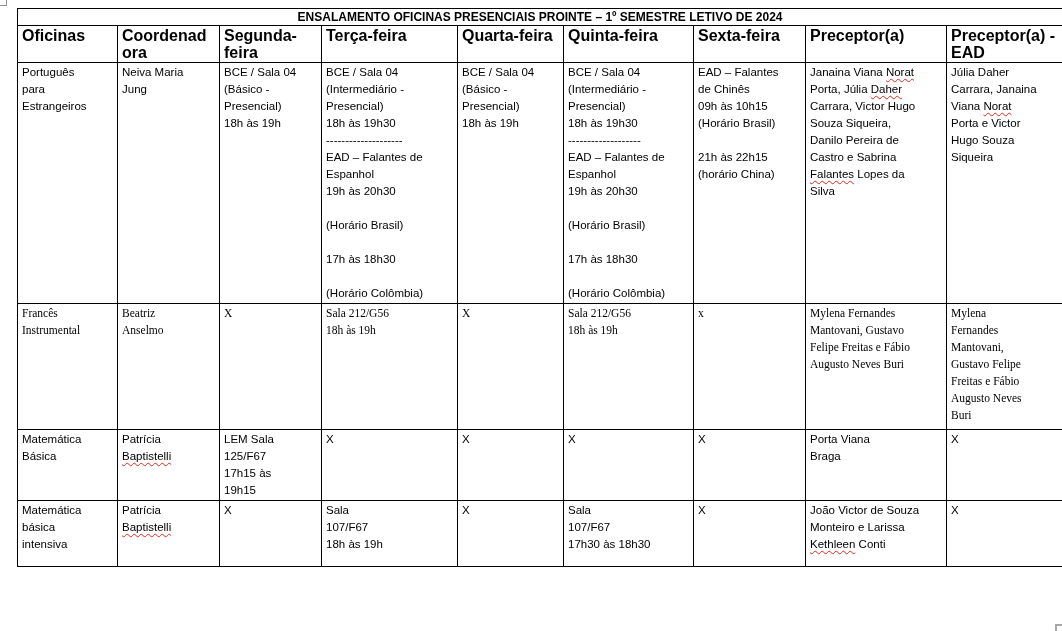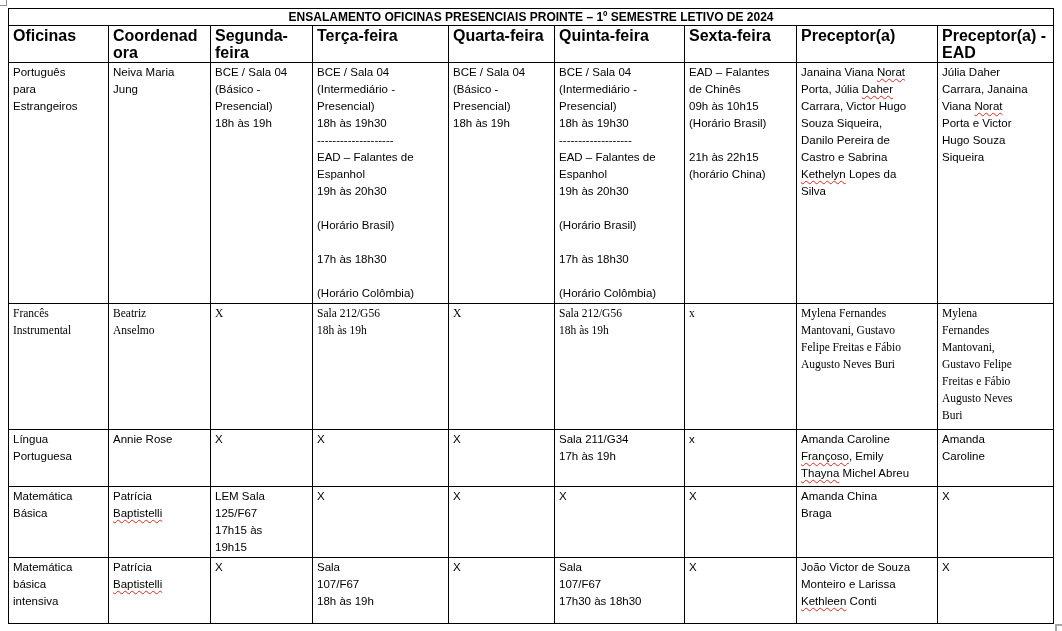--- a/index.html
+++ b/index.html
@@ -2,21 +2,21 @@
 <html style="--sp: #e0291d;"><head>
 <meta charset="utf-8">
 <style>
   html,body{margin:0;padding:0;}
   body{
     width:1062px;height:631px;overflow:hidden;background:#fff;
     font-family:"Liberation Sans", sans-serif;color:#000;
   }
   .page{position:relative;width:1062px;height:631px;background:#fff;}
   table.schedule{
-    position:absolute;left:8px;top:8px;
+    position:absolute;left:17px;top:8px;
     border-collapse:collapse;table-layout:fixed;width:1045px;
   }
   td,th{
     border:1.5px solid #000;
     vertical-align:top;
     padding:1px 4px 0 4px;
     font-size:11.5px;line-height:17px;
     white-space:pre-line;
     overflow:hidden;
     word-wrap:break-word;
@@ -135,21 +135,21 @@
 (Horário Brasil)
 
 21h às 22h15
 (horário China)</td>
           <td>Janaina Viana <span class="sp">Norat</span>
 Porta, Júlia <span class="sp">Daher</span>
 Carrara, Victor Hugo
 Souza Siqueira,
 Danilo Pereira de
 Castro e Sabrina
-<span class="sp">Kethelyn</span> Lopes da
+<span class="sp">Falantes</span> Lopes da
 Silva</td>
           <td class="center">Júlia Daher
 Carrara, Janaina
 Viana <span class="sp">Norat</span>
 Porta e Victor
 Hugo Souza
 Siqueira</td>
         </tr>
         <tr class="br1">
           <td>Francês
@@ -168,50 +168,34 @@
 Felipe Freitas e Fábio
 Augusto Neves Buri</td>
           <td>Mylena
 Fernandes
 Mantovani,
 Gustavo Felipe
 Freitas e Fábio
 Augusto Neves
 Buri</td>
         </tr>
-        <tr class="br2">
-          <td>Língua
-Portuguesa</td>
-          <td>Annie Rose</td>
-          <td class="center">X</td>
-          <td class="center">X</td>
-          <td class="center">X</td>
-          <td class="center">Sala 211/G34
-17h às 19h</td>
-          <td class="center">x</td>
-          <td>Amanda Caroline
-<span class="sp">Françoso</span>, Emily
-<span class="sp">Thayna</span> Michel Abreu</td>
-          <td>Amanda
-Caroline</td>
-        </tr>
         <tr class="br3">
           <td>Matemática
 Básica</td>
           <td>Patrícia
 <span class="sp">Baptistelli</span></td>
           <td class="center">LEM Sala
 125/F67
 17h15 às
 19h15</td>
           <td class="center">X</td>
           <td class="center">X</td>
           <td class="center">X</td>
           <td class="center">X</td>
-          <td>Amanda China
+          <td>Porta Viana
 Braga</td>
           <td class="center">X</td>
         </tr>
         <tr class="br4">
           <td>Matemática
 básica
 intensiva</td>
           <td>Patrícia
 <span class="sp">Baptistelli</span></td>
           <td class="center">X</td>

